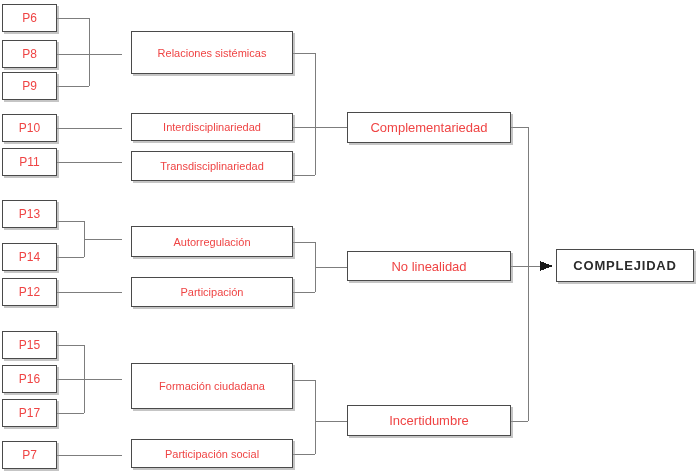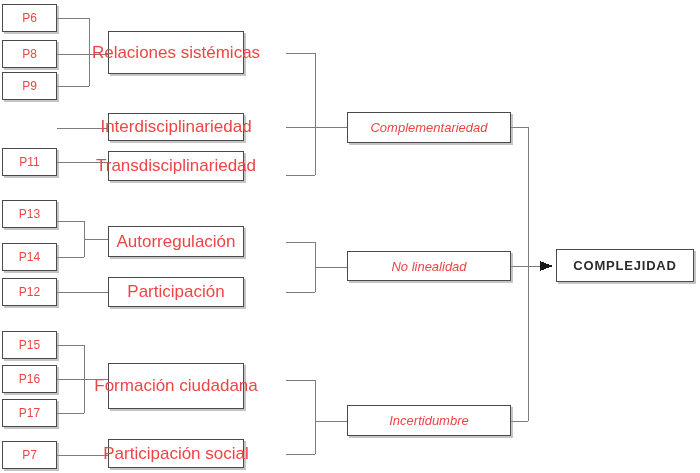--- a/index.html
+++ b/index.html
@@ -18,22 +18,22 @@
     box-sizing:border-box;
     background:#ffffff;
     border:1px solid #4a4a4a;
     box-shadow:2px 2px 0 rgba(150,150,150,0.55);
     display:flex;align-items:center;justify-content:center;
     color:#ef4444;
     text-align:center;
     white-space:nowrap;
   }
   .pbox{left:2px;width:55px;height:28px;font-size:12px;}
-  .mid{left:108px;width:136px;font-size:17px;}
-  .theme{left:347px;width:164px;font-size:13px;font-style:italic;}
+  .mid{left:131px;width:162px;font-size:11px;}
+  .theme{left:347px;width:164px;font-size:13px;}
   .final{
     left:556px;top:249px;width:138px;height:33px;
     font-size:13px;font-weight:700;letter-spacing:0.8px;
     color:#2b2b2b;
   }
 </style>
 </head>
 <body>
 
 <div class="canvas">
@@ -81,20 +81,21 @@
       <line x1="528" y1="127" x2="528" y2="421"></line>
 
       <line x1="511" y1="266" x2="542" y2="266"></line>
     </g>
     <polygon points="540,261 540,271 553,266" fill="#1a1a1a" stroke="none"></polygon>
   </svg>
 
   <div class="node pbox" style="top:4px">P6</div>
   <div class="node pbox" style="top:40px">P8</div>
   <div class="node pbox" style="top:72px">P9</div>
+  <div class="node pbox" style="top:114px">P10</div>
   <div class="node pbox" style="top:148px">P11</div>
   <div class="node pbox" style="top:200px">P13</div>
   <div class="node pbox" style="top:243px">P14</div>
   <div class="node pbox" style="top:278px">P12</div>
   <div class="node pbox" style="top:331px">P15</div>
   <div class="node pbox" style="top:365px">P16</div>
   <div class="node pbox" style="top:399px">P17</div>
   <div class="node pbox" style="top:441px">P7</div>
 
   <div class="node mid" style="top:31px;height:43px">Relaciones sistémicas</div>

